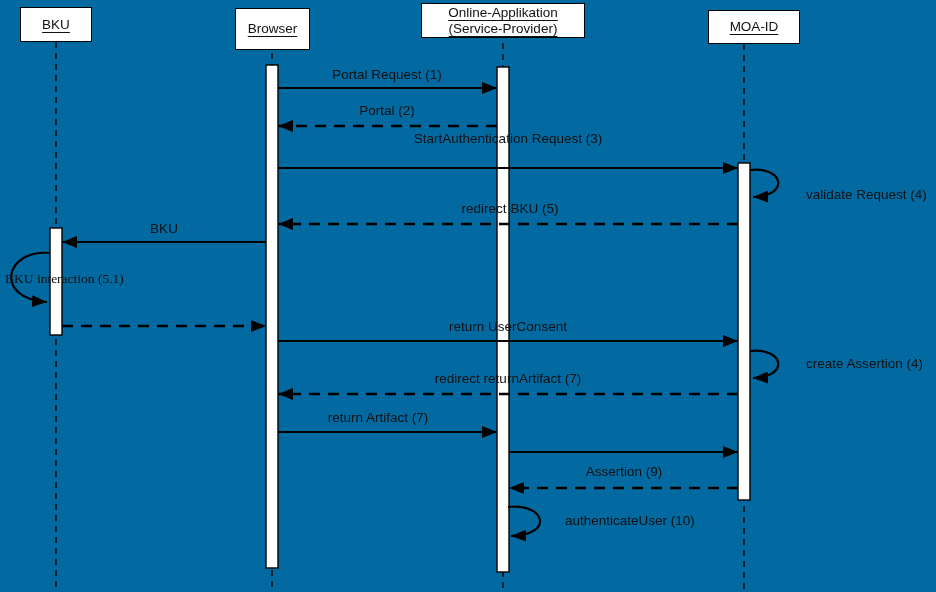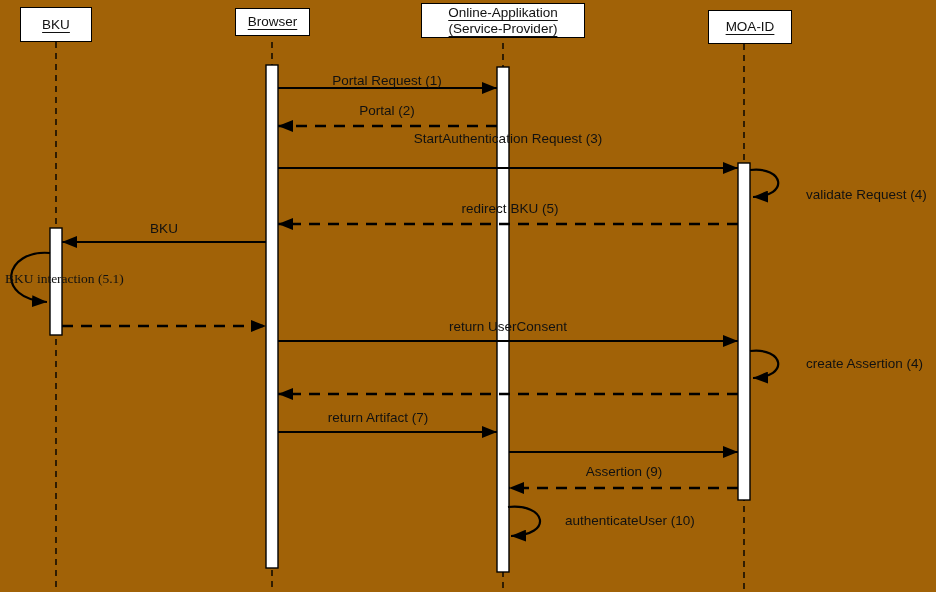--- a/index.html
+++ b/index.html
@@ -1,20 +1,20 @@
 <!DOCTYPE html>
 <html><head>
 <meta charset="utf-8">
 <style>
   html, body { margin: 0; padding: 0; background: #ffffff; }
   .canvas {
     position: relative;
     width: 936px;
     height: 592px;
-    background: #a16207;
+    background: #0369a1;
     font-family: "Liberation Sans", sans-serif;
     color: #111111;
     overflow: hidden;
   }
   .diagram-svg { position: absolute; left: 0; top: 0; }
   .actor-box {
     position: absolute;
     border: 1.6px solid #000000;
     background: #ffffff;
     display: flex;
@@ -86,36 +86,37 @@
       <path d="M750,170 C784,166 790,196 753,197" marker-end="url(#arrow)"></path>
       <path d="M50,253 C4,249 -6,299 47,302" marker-end="url(#arrow)"></path>
       <path d="M750,351 C784,347 790,377 753,378" marker-end="url(#arrow)"></path>
       <path d="M508,507 C546,503 554,535 511,536" marker-end="url(#arrow)"></path>
     </g>
   </svg>
 
   <div class="actor-box" style="left:20px; top:7px; width:72px; height:35px;">
     <span class="actor-label">BKU</span>
   </div>
-  <div class="actor-box" style="left:235px; top:8px; width:75px; height:28px;">
+  <div class="actor-box" style="left:235px; top:8px; width:75px; height:42px;">
     <span class="actor-label">Browser</span>
   </div>
   <div class="actor-box" style="left:421px; top:3px; width:164px; height:35px;">
     <span class="actor-label">Online-Applikation (Service-Provider)</span>
   </div>
-  <div class="actor-box" style="left:708px; top:10px; width:84px; height:34px;">
+  <div class="actor-box" style="left:708px; top:10px; width:92px; height:34px;">
     <span class="actor-label">MOA-ID</span>
   </div>
 
-  <div class="msg-label center" style="left:387px; top:72px;">Portal Request (1)</div>
+  <div class="msg-label center" style="left:387px; top:66px;">Portal Request (1)</div>
   <div class="msg-label center" style="left:387px; top:102px;">Portal (2)</div>
   <div class="msg-label center" style="left:508px; top:130px;">StartAuthentication Request (3)</div>
   <div class="msg-label" style="left:806px; top:178px;margin-top:8px;">validate Request (4)</div>
   <div class="msg-label center" style="left:510px; top:200px;">redirect BKU (5)</div>
   <div class="msg-label center" style="left:164px; top:220px;">BKU</div>
   <div class="msg-label" style="left:5px; top:270px;font-family:Liberation Serif, serif;">BKU interaction (5.1)</div>
   <div class="msg-label center" style="left:508px; top:318px;">return UserConsent</div>
   <div class="msg-label" style="left:806px; top:355px;">create Assertion (4)</div>
+  <div class="msg-label center" style="left:508px; top:370px;">redirect returnArtifact (7)</div>
   <div class="msg-label center" style="left:378px; top:409px;">return Artifact (7)</div>
   <div class="msg-label center" style="left:624px; top:463px;">Assertion (9)</div>
   <div class="msg-label" style="left:565px; top:512px;">authenticateUser (10)</div>
 
 </div>
 
 </body></html>

